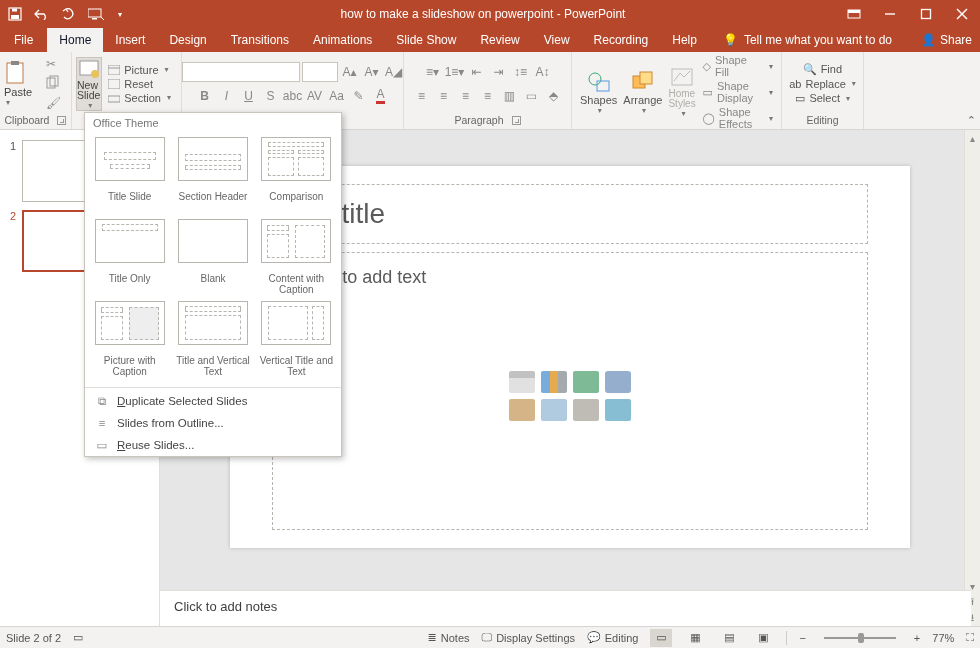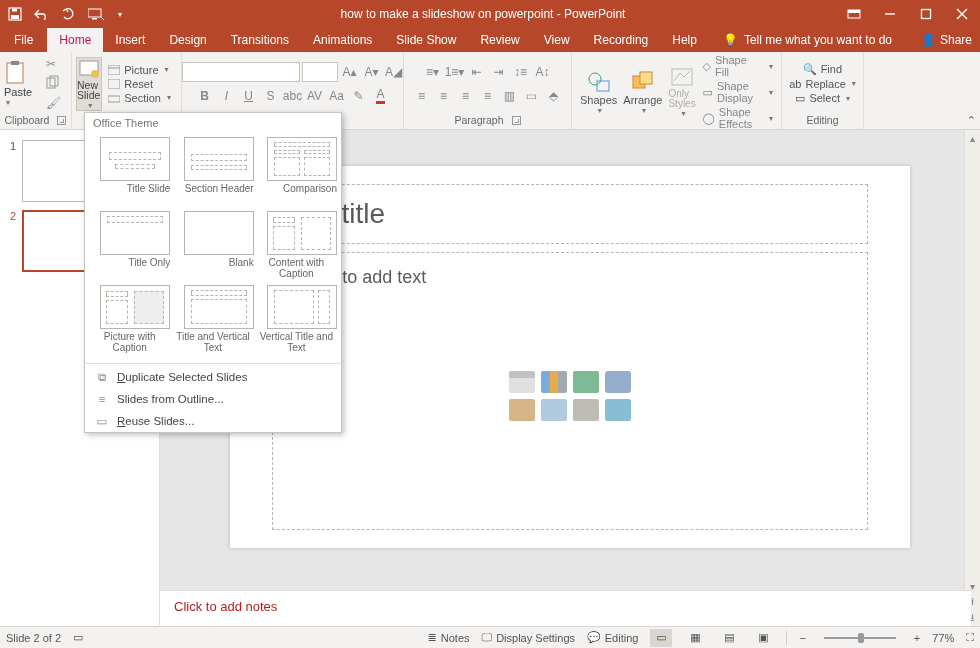--- a/index.html
+++ b/index.html
@@ -9,21 +9,21 @@
 .titlebar { height: 28px; background: #b7472a; display: flex; align-items: center; color: #fff; }
 .qat { display: flex; gap: 12px; padding: 0 8px; align-items: center; }
 .qat svg, .winctl svg { display: block; }
 .title-center { flex: 1; text-align: center; font-size: 12px; }
 .winctl { display: flex; gap: 0; }
 .winctl .wbtn { width: 36px; height: 28px; display: flex; align-items: center; justify-content: center; }
 
 
 .tabstrip { height: 24px; background: #b7472a; display: flex; align-items: stretch; color: #fff; position: relative; }
 .tab { padding: 0 12px; display: flex; align-items: center; font-size: 12px; cursor: default; }
-.tab.active { background: #f3f2f1; color: #be185d; }
+.tab.active { background: #f3f2f1; color: #0f172a; }
 .tab.file { padding: 0 14px; }
 .tell-me { display: flex; align-items: center; gap: 6px; margin-left: 14px; font-size: 12px; }
 .share { position: absolute; right: 8px; top: 0; height: 24px; display: flex; align-items: center; gap: 4px; font-size: 12px; }
 
 
 .ribbon { height: 78px; background: #f3f2f1; border-bottom: 1px solid #d7d4d2; display: flex; position: relative; }
 .group { border-right: 1px solid #e1ded9; display: flex; flex-direction: column; padding: 2px 4px; }
 .group-body { flex: 1; display: flex; align-items: center; }
 .group-label { text-align: center; font-size: 10.5px; color: #666; height: 14px; display: flex; justify-content: center; align-items: center; gap: 4px; }
 
@@ -87,35 +87,35 @@
 .ci.sm{background:#6fb28a;}
 .ci.cube{background:#8aa5c8; border-radius:3px;}
 .ci.pic{background:#d0ac7b;}
 .ci.on{background:#a7c4dd;}
 .ci.vid{background:#b8b5ae;}
 .ci.tw{background:#7bb7cf;}
 
 .vscroll { position: absolute; right: 0; top: 0; bottom: 0; width: 16px; background: #f0eee9; border-left: 1px solid #e1ded9; }
 .vscroll .up, .vscroll .dn { height: 16px; display:flex; align-items:center; justify-content:center; color:#888; font-size:10px;}
 
-.notes-pane { height: 36px; border-top: 1px solid #e1ded9; padding: 8px 14px; color: #b91c1c; font-size: 13px; position: absolute; bottom: 22px; left: 160px; right:9px; background:#fff;}
+.notes-pane { height: 36px; border-top: 1px solid #e1ded9; padding: 8px 14px; color: #404040; font-size: 13px; position: absolute; bottom: 22px; left: 160px; right:9px; background:#fff;}
 
 
 .statusbar { position: absolute; bottom: 0; left: 0; right: 0; height: 22px; background: #f3f2f1; border-top: 1px solid #d7d4d2; display: flex; align-items: center; font-size: 11px; color: #555; padding: 0 6px; gap: 12px; }
 .statusbar .spacer { flex: 1; }
 .status-item { display: flex; align-items: center; gap: 4px; }
 .view-btn { width: 22px; height: 18px; display:flex; align-items:center; justify-content:center; }
 .zoom-slider { width: 72px; height: 2px; background: #999; position: relative; margin: 0 6px; }
 .zoom-slider::before { content:""; position:absolute; left:48%; top:-4px; width:6px; height:10px; background:#999; border-radius:2px;}
 
 
 .popup { position: absolute; left: 84px; top: 112px; width: 258px; background: #fff; border: 1px solid #c9c5bd; box-shadow: 2px 2px 6px rgba(0,0,0,0.25); z-index: 10; }
 .popup-head { font-size: 11px; color: #777; padding: 4px 8px; }
 .layout-grid { display: grid; grid-template-columns: repeat(3, 1fr); gap: 2px; padding: 2px 4px 6px; }
-.layout-cell { display: flex; flex-direction: column; align-items: flex-end; gap: 2px; padding: 2px 0;}
+.layout-cell { display: flex; flex-direction: column; align-items: center; gap: 10px; padding: 2px 0;}
 .layout-thumb { width: 70px; height: 44px; border: 1px solid #b8b5ae; background: #fff; position: relative; }
 .layout-thumb .ln { position: absolute; border: 1px dashed #b8b5ae; }
 .layout-label { font-size: 10px; color: #666; text-align: center; line-height: 1.1; min-height: 22px; }
 .popup-sep { height: 1px; background: #e1ded9; margin: 2px 0; }
 .popup-item { display: flex; align-items: center; gap: 8px; padding: 4px 10px; font-size: 11.5px; color: #444; }
 .popup-item .pi-icon{ width:14px; height:14px; display:flex; align-items:center; justify-content:center; color:#888;}
 .underline-first::first-letter{ text-decoration: underline; }
 
 
 .caret{ font-size:8px; color:#777; margin-left:2px;}
@@ -344,21 +344,21 @@
             <rect x="9" y="2" width="12" height="12" fill="#fd8" stroke="#c83"></rect>
           </svg>
         <span>Arrange</span>
           <span class="caret">▾</span>
       </div>
       <div class="big-btn disabled" style="width:38px">
         <svg width="24" height="22">
             <rect x="2" y="2" width="20" height="16" fill="none" stroke="#bbb"></rect>
             <path d="M4 14 L10 6 L14 10 L20 4" fill="none" stroke="#bbb"></path>
           </svg>
-        <span style="font-size:10px; line-height:1">Only Styles</span>
+        <span style="font-size:10px; line-height:1">Home Styles</span>
           <span class="caret">▾</span>
       </div>
       <div class="draw-opts">
         <div>
             <span>◇</span>
             <span>Shape Fill</span>
             <span class="caret">▾</span>
           </div>
         <div>
             <span>▭</span>

